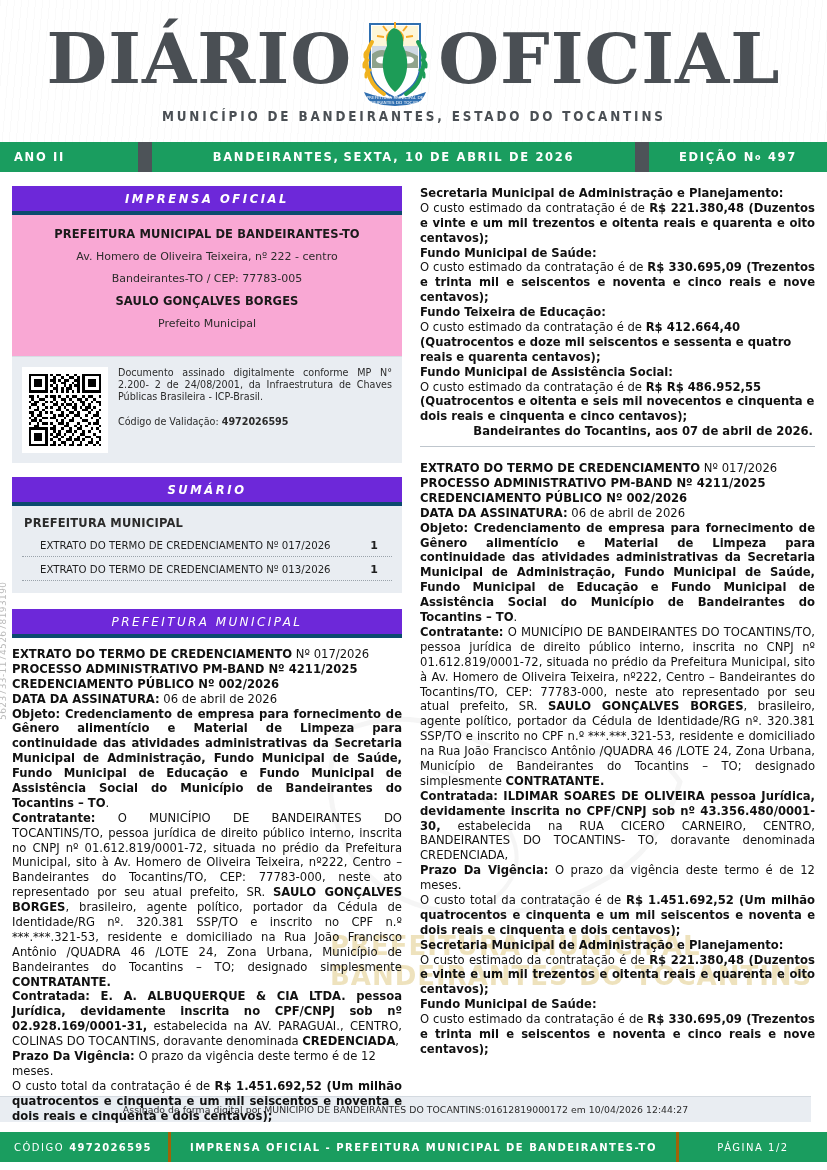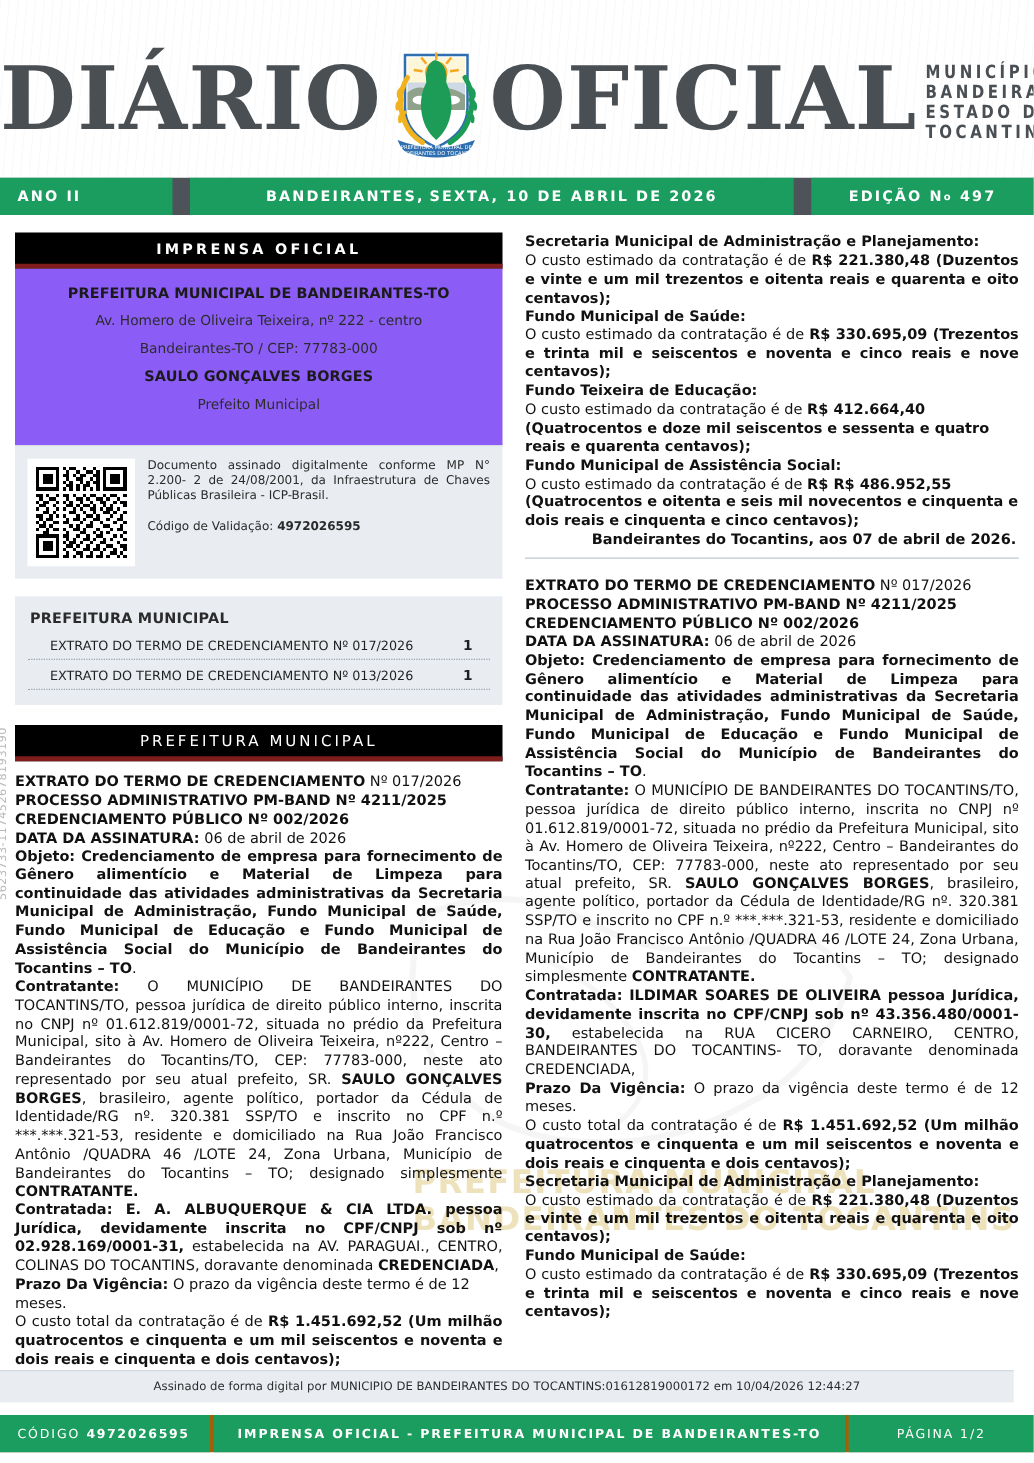--- a/index.html
+++ b/index.html
@@ -17,21 +17,21 @@
   }
 
   
   .masthead {
     position: relative;
     height: 142px;
     background:
       repeating-linear-gradient(95deg, rgba(0,0,0,0.018) 0px, rgba(0,0,0,0.018) 1px, rgba(0,0,0,0) 1px, rgba(0,0,0,0) 7px),
       #ffffff;
     display: flex;
-    flex-direction: row;
+    flex-direction: column;
     align-items: center;
     justify-content: flex-start;
     padding-top: 16px;
   }
   .mast-title-row {
     display: flex;
     align-items: center;
     justify-content: center;
     gap: 0px;
     height: 86px;
@@ -123,36 +123,37 @@
     color: #b9b9b9;
     transform: rotate(-90deg);
     transform-origin: left top;
     white-space: nowrap;
     letter-spacing: 0.4px;
     z-index: 3;
   }
 
   
   .panel-head {
-    background: #000000;
-    border-bottom: 4px solid #7f1d1d;
+    background: #6d28d9;
+    border-bottom: 4px solid #0c4a6e;
     color: #ffffff;
     text-align: center;
     font-size: 11.5px;
     font-weight: 700;
     letter-spacing: 2.6px;
     padding: 6px 0 5px 0;
+    font-style: italic;
   }
   .panel-head.muted {
     font-weight: 400;
     letter-spacing: 2.4px;
     font-size: 12px;
   }
   .panel-body {
-    background: #8b5cf6;
+    background: #f9a8d4;
     padding: 12px 10px 10px 10px;
   }
   .pb-line { text-align: center; margin: 0 0 9px 0; }
   .pb-bold { font-weight: 700; font-size: 11.5px; color: #1a1a1a; letter-spacing: 0.1px; }
   .pb-norm { font-weight: 400; font-size: 11px; color: #2c2c2c; }
 
   .qr-row {
     display: flex;
     align-items: flex-start;
     gap: 10px;
@@ -302,21 +303,21 @@
 
     <div class="side-code">5623733-117452678193190</div>
 
     <div class="col-left">
 
       <div>
         <div class="panel-head">IMPRENSA OFICIAL</div>
         <div class="panel-body">
           <div class="pb-line pb-bold">PREFEITURA MUNICIPAL DE BANDEIRANTES-TO</div>
           <div class="pb-line pb-norm">Av. Homero de Oliveira Teixeira, nº 222 - centro</div>
-          <div class="pb-line pb-norm">Bandeirantes-TO / CEP: 77783-000</div>
+          <div class="pb-line pb-norm">Bandeirantes-TO / CEP: 77783-005</div>
           <div class="pb-line pb-bold">SAULO GONÇALVES BORGES</div>
           <div class="pb-line pb-norm" style="margin-bottom:16px">Prefeito Municipal</div>
         </div>
         <div class="qr-row">
           <svg class="qr" viewBox="0 0 29 29" shape-rendering="crispEdges">
             <rect width="29" height="29" fill="#fff"></rect>
             <g fill="#000">
 
               <path d="M1 1h7v7h-7z"></path>
                 <path d="M2 2h5v5h-5z" fill="#fff"></path>
@@ -363,20 +364,21 @@
           <div class="qr-note">
             <span>Documento assinado digitalmente conforme MP N° 2.200- 2 de 24/08/2001, da Infraestrutura de Chaves Públicas Brasileira - ICP-Brasil.</span><br>
             <br>
             <span>Código de Validação:</span>
             <b>4972026595</b>
           </div>
         </div>
       </div>
 
       <div style="margin-top:14px">
+        <div class="panel-head">SUMÁRIO</div>
         <div class="sum-body">
           <div class="sum-group">PREFEITURA MUNICIPAL</div>
           <div class="sum-item">
             <span class="t">EXTRATO DO TERMO DE CREDENCIAMENTO Nº 017/2026</span>
             <span class="p">1</span>
           </div>
           <div class="sum-item" style="border-bottom:1px dotted #9aa3ab">
             <span class="t">EXTRATO DO TERMO DE CREDENCIAMENTO Nº 013/2026</span>
             <span class="p">1</span>
           </div>

